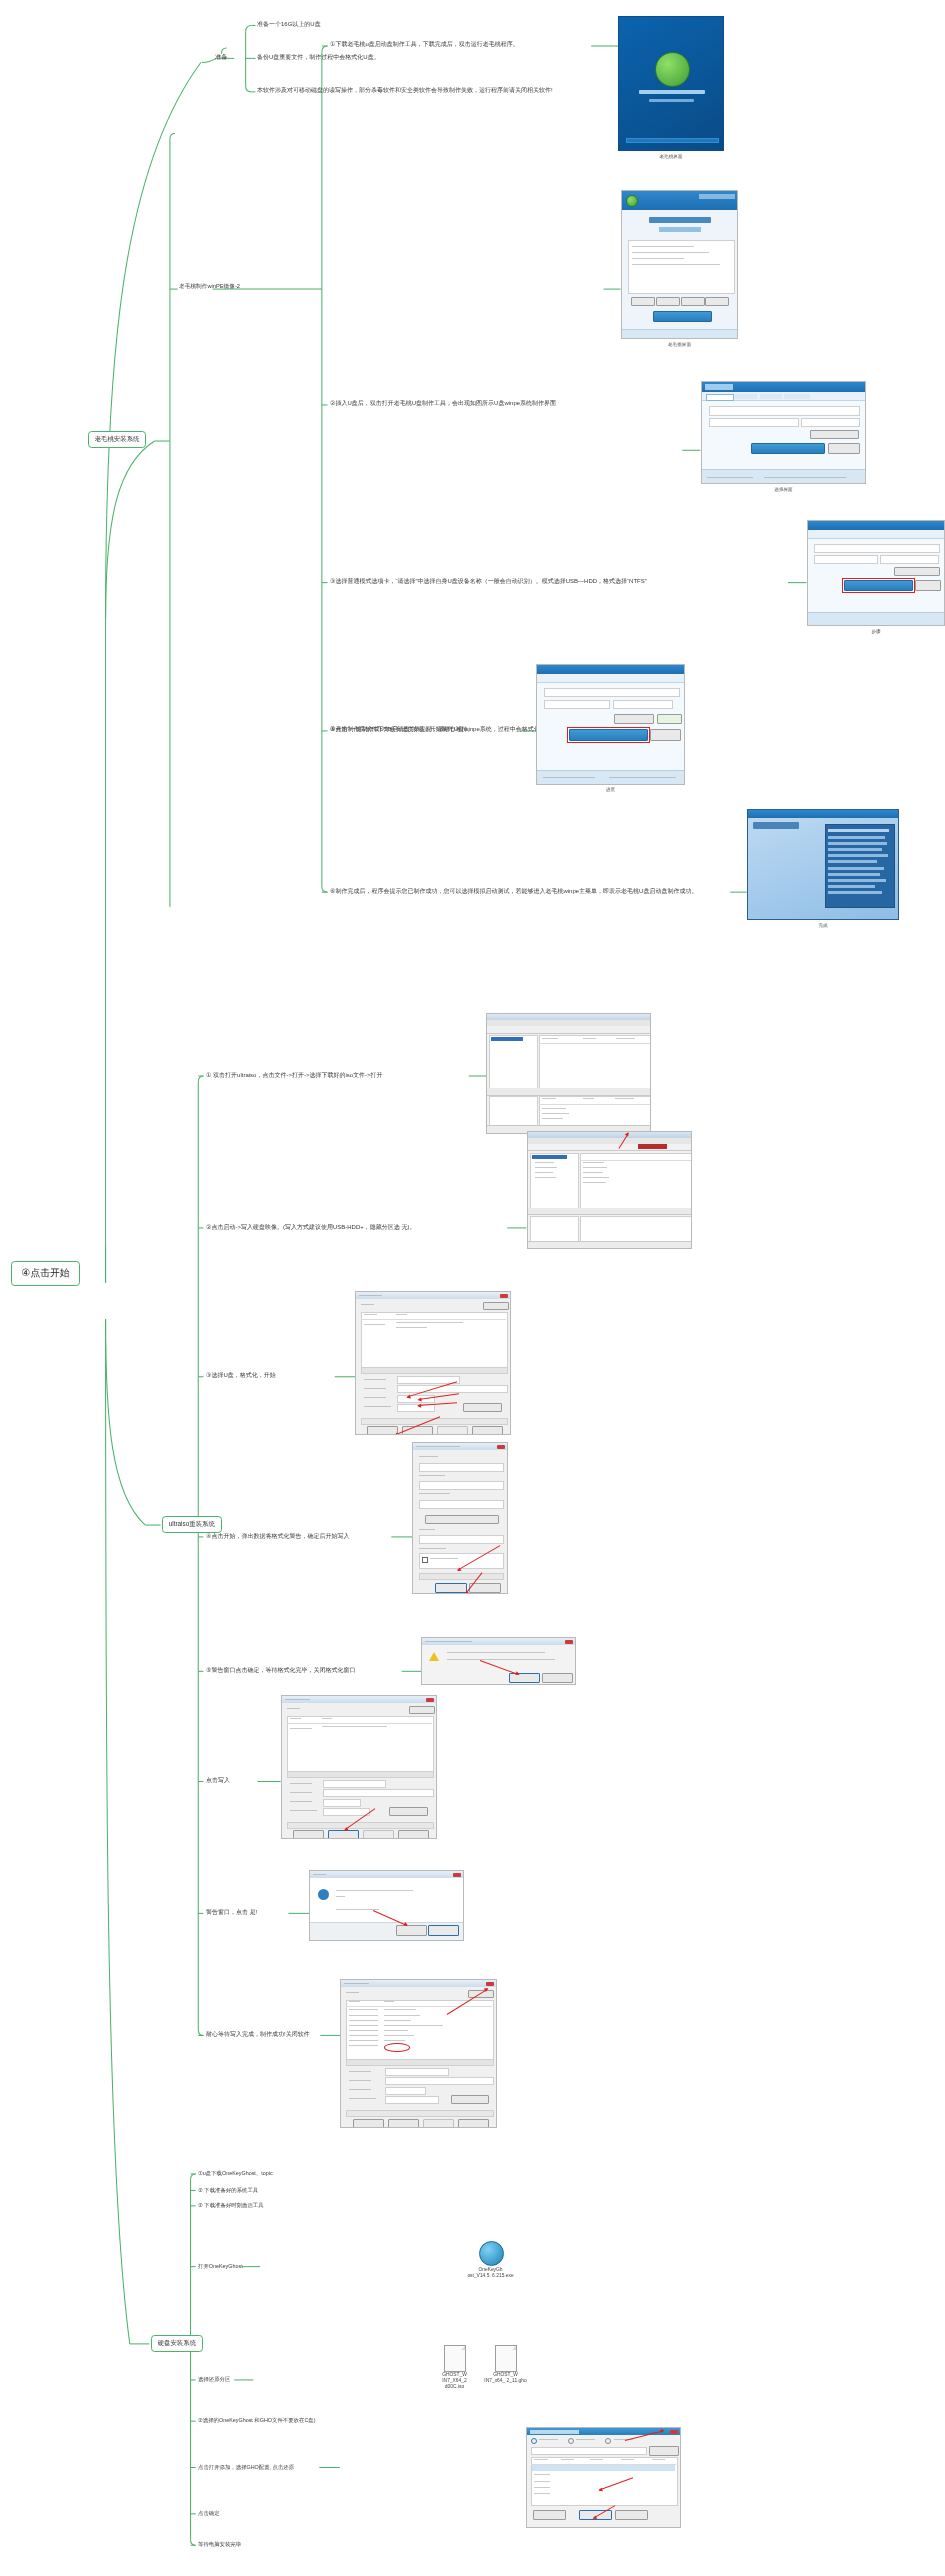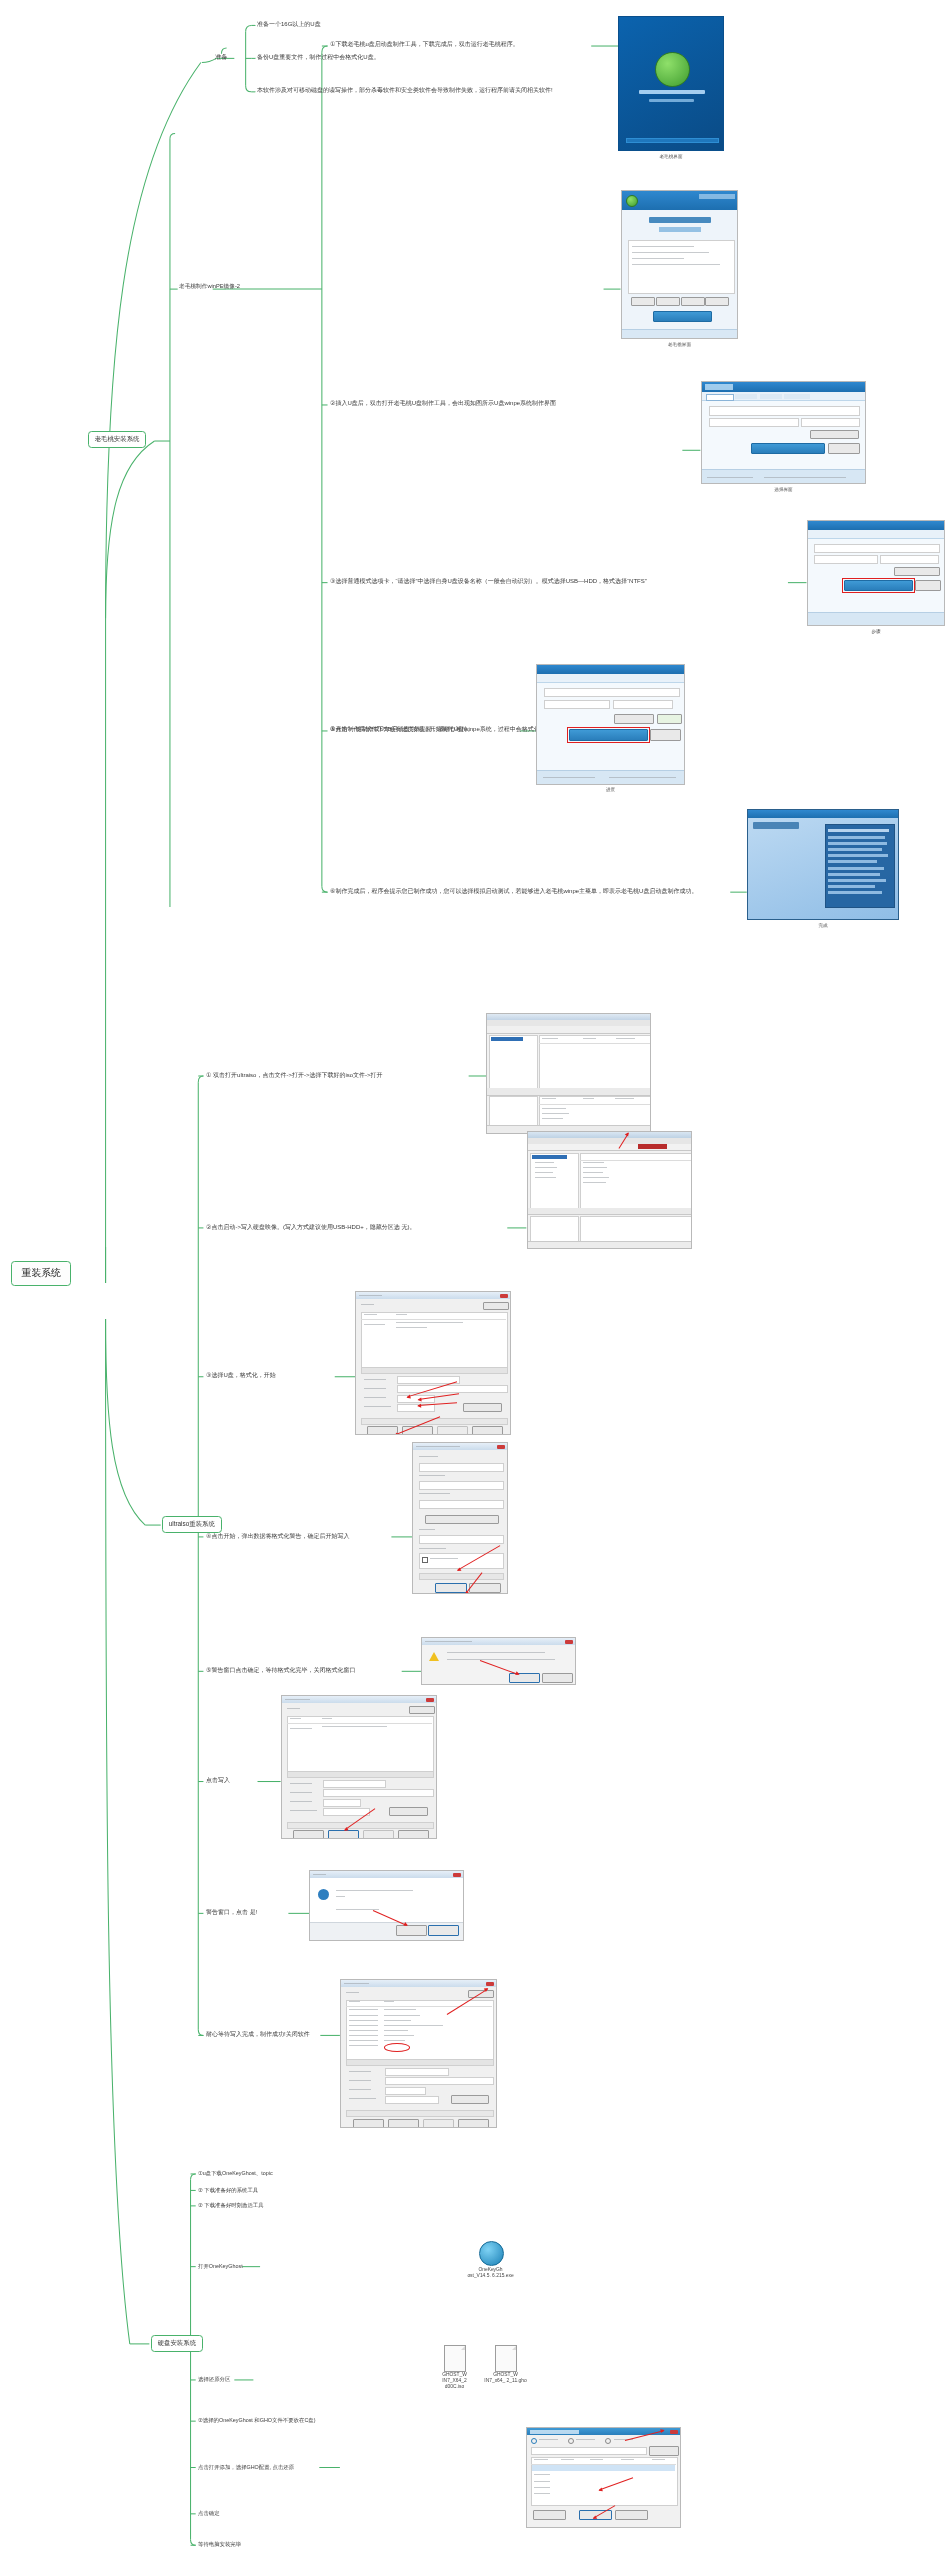--- a/index.html
+++ b/index.html
@@ -204,21 +204,21 @@
       <line x1="370" y1="4880" x2="380" y2="4880"></line>
       <line x1="370" y1="4941" x2="380" y2="4941"></line>
 
       <line x1="470" y1="4400" x2="505" y2="4400"></line>
       <line x1="455" y1="4620" x2="492" y2="4620"></line>
       <line x1="620" y1="4790" x2="660" y2="4790"></line>
 
     </g>
   </svg>
 
-  <div class="root-node" style="left:11.3px;top:1261px;">重装系统</div>
+  <div class="root-node" style="left:11.3px;top:1261px;">④点击开始</div>
 
   <div class="node leaf" style="left:215px;top:53px;font-size:6.2px;">准备</div>
 
   <div class="node leaf" style="left:257px;top:19.6px;">准备一个16G以上的U盘</div>
   <div class="node leaf" style="left:257px;top:53px;">备份U盘重要文件，制作过程中会格式化U盘。</div>
   <div class="node leaf" style="left:257px;top:86px;">本软件涉及对可移动磁盘的读写操作，部分杀毒软件和安全类软件会导致制作失败，运行程序前请关闭相关软件!</div>
 
   <div class="branch-node" style="left:88px;top:431px;">老毛桃安装系统</div>
 
   <div class="node leaf" style="left:179px;top:283px;font-size:5.7px;">老毛桃制作winPE镜像-2</div>

